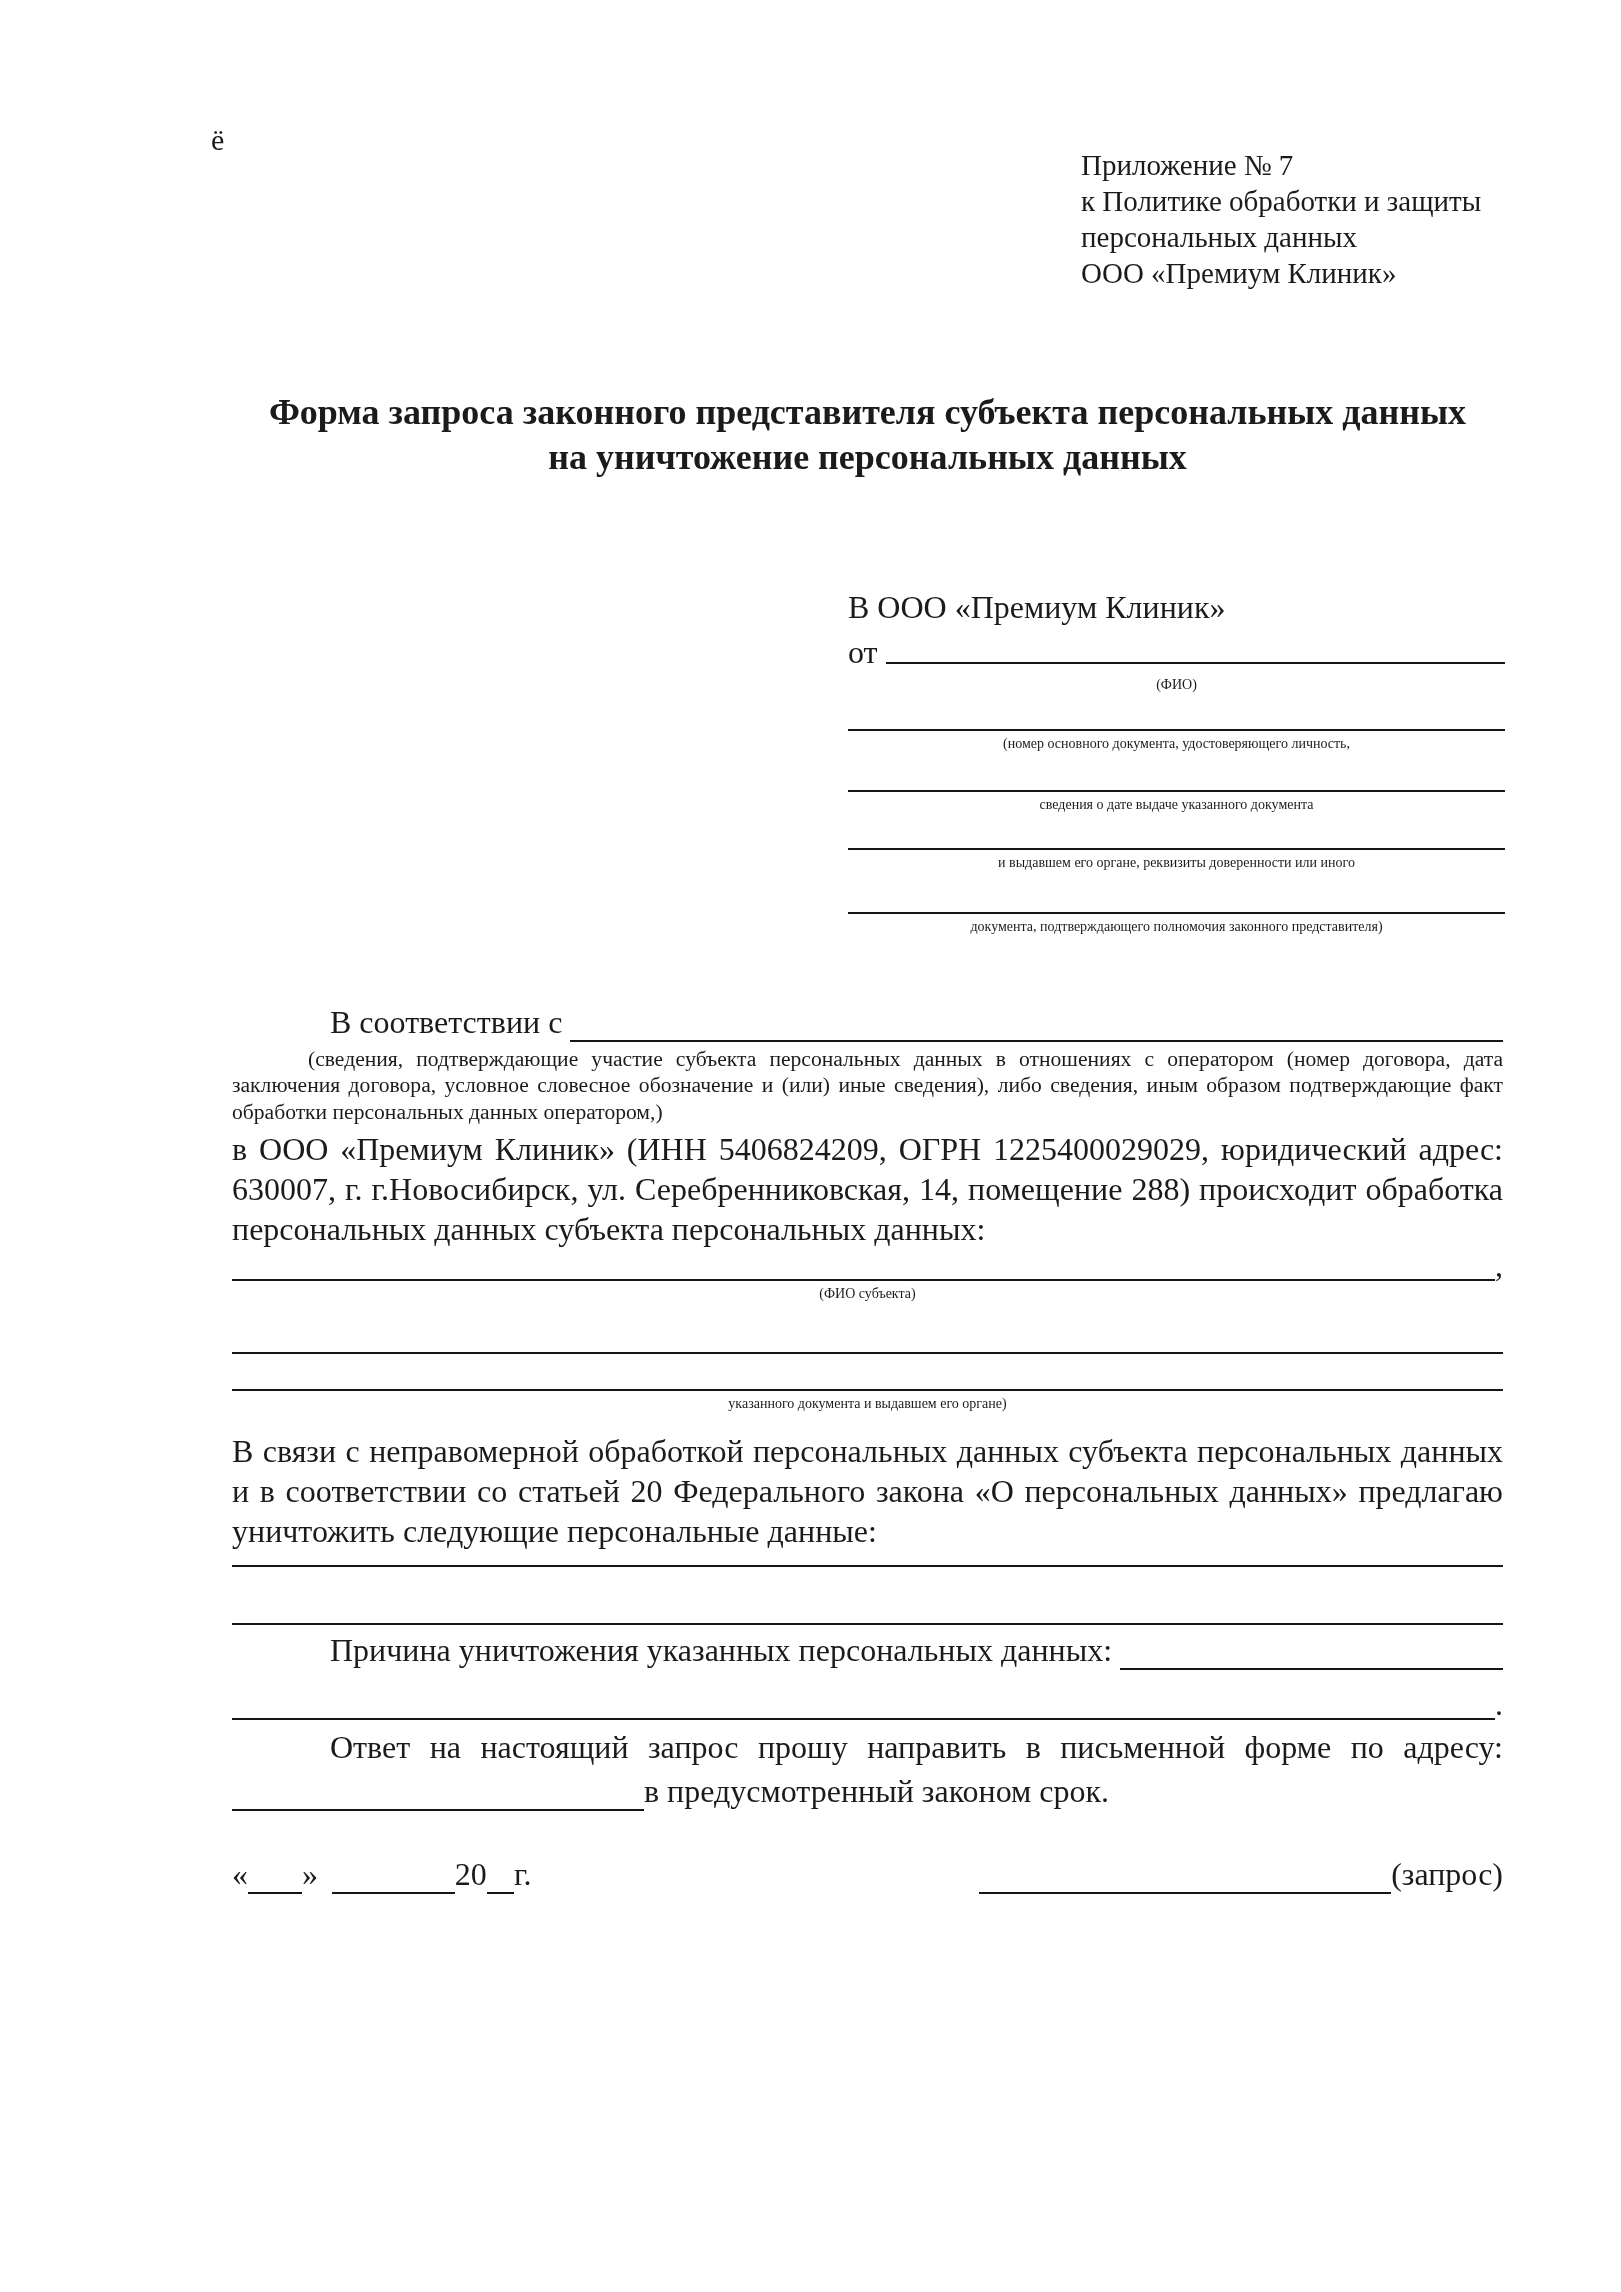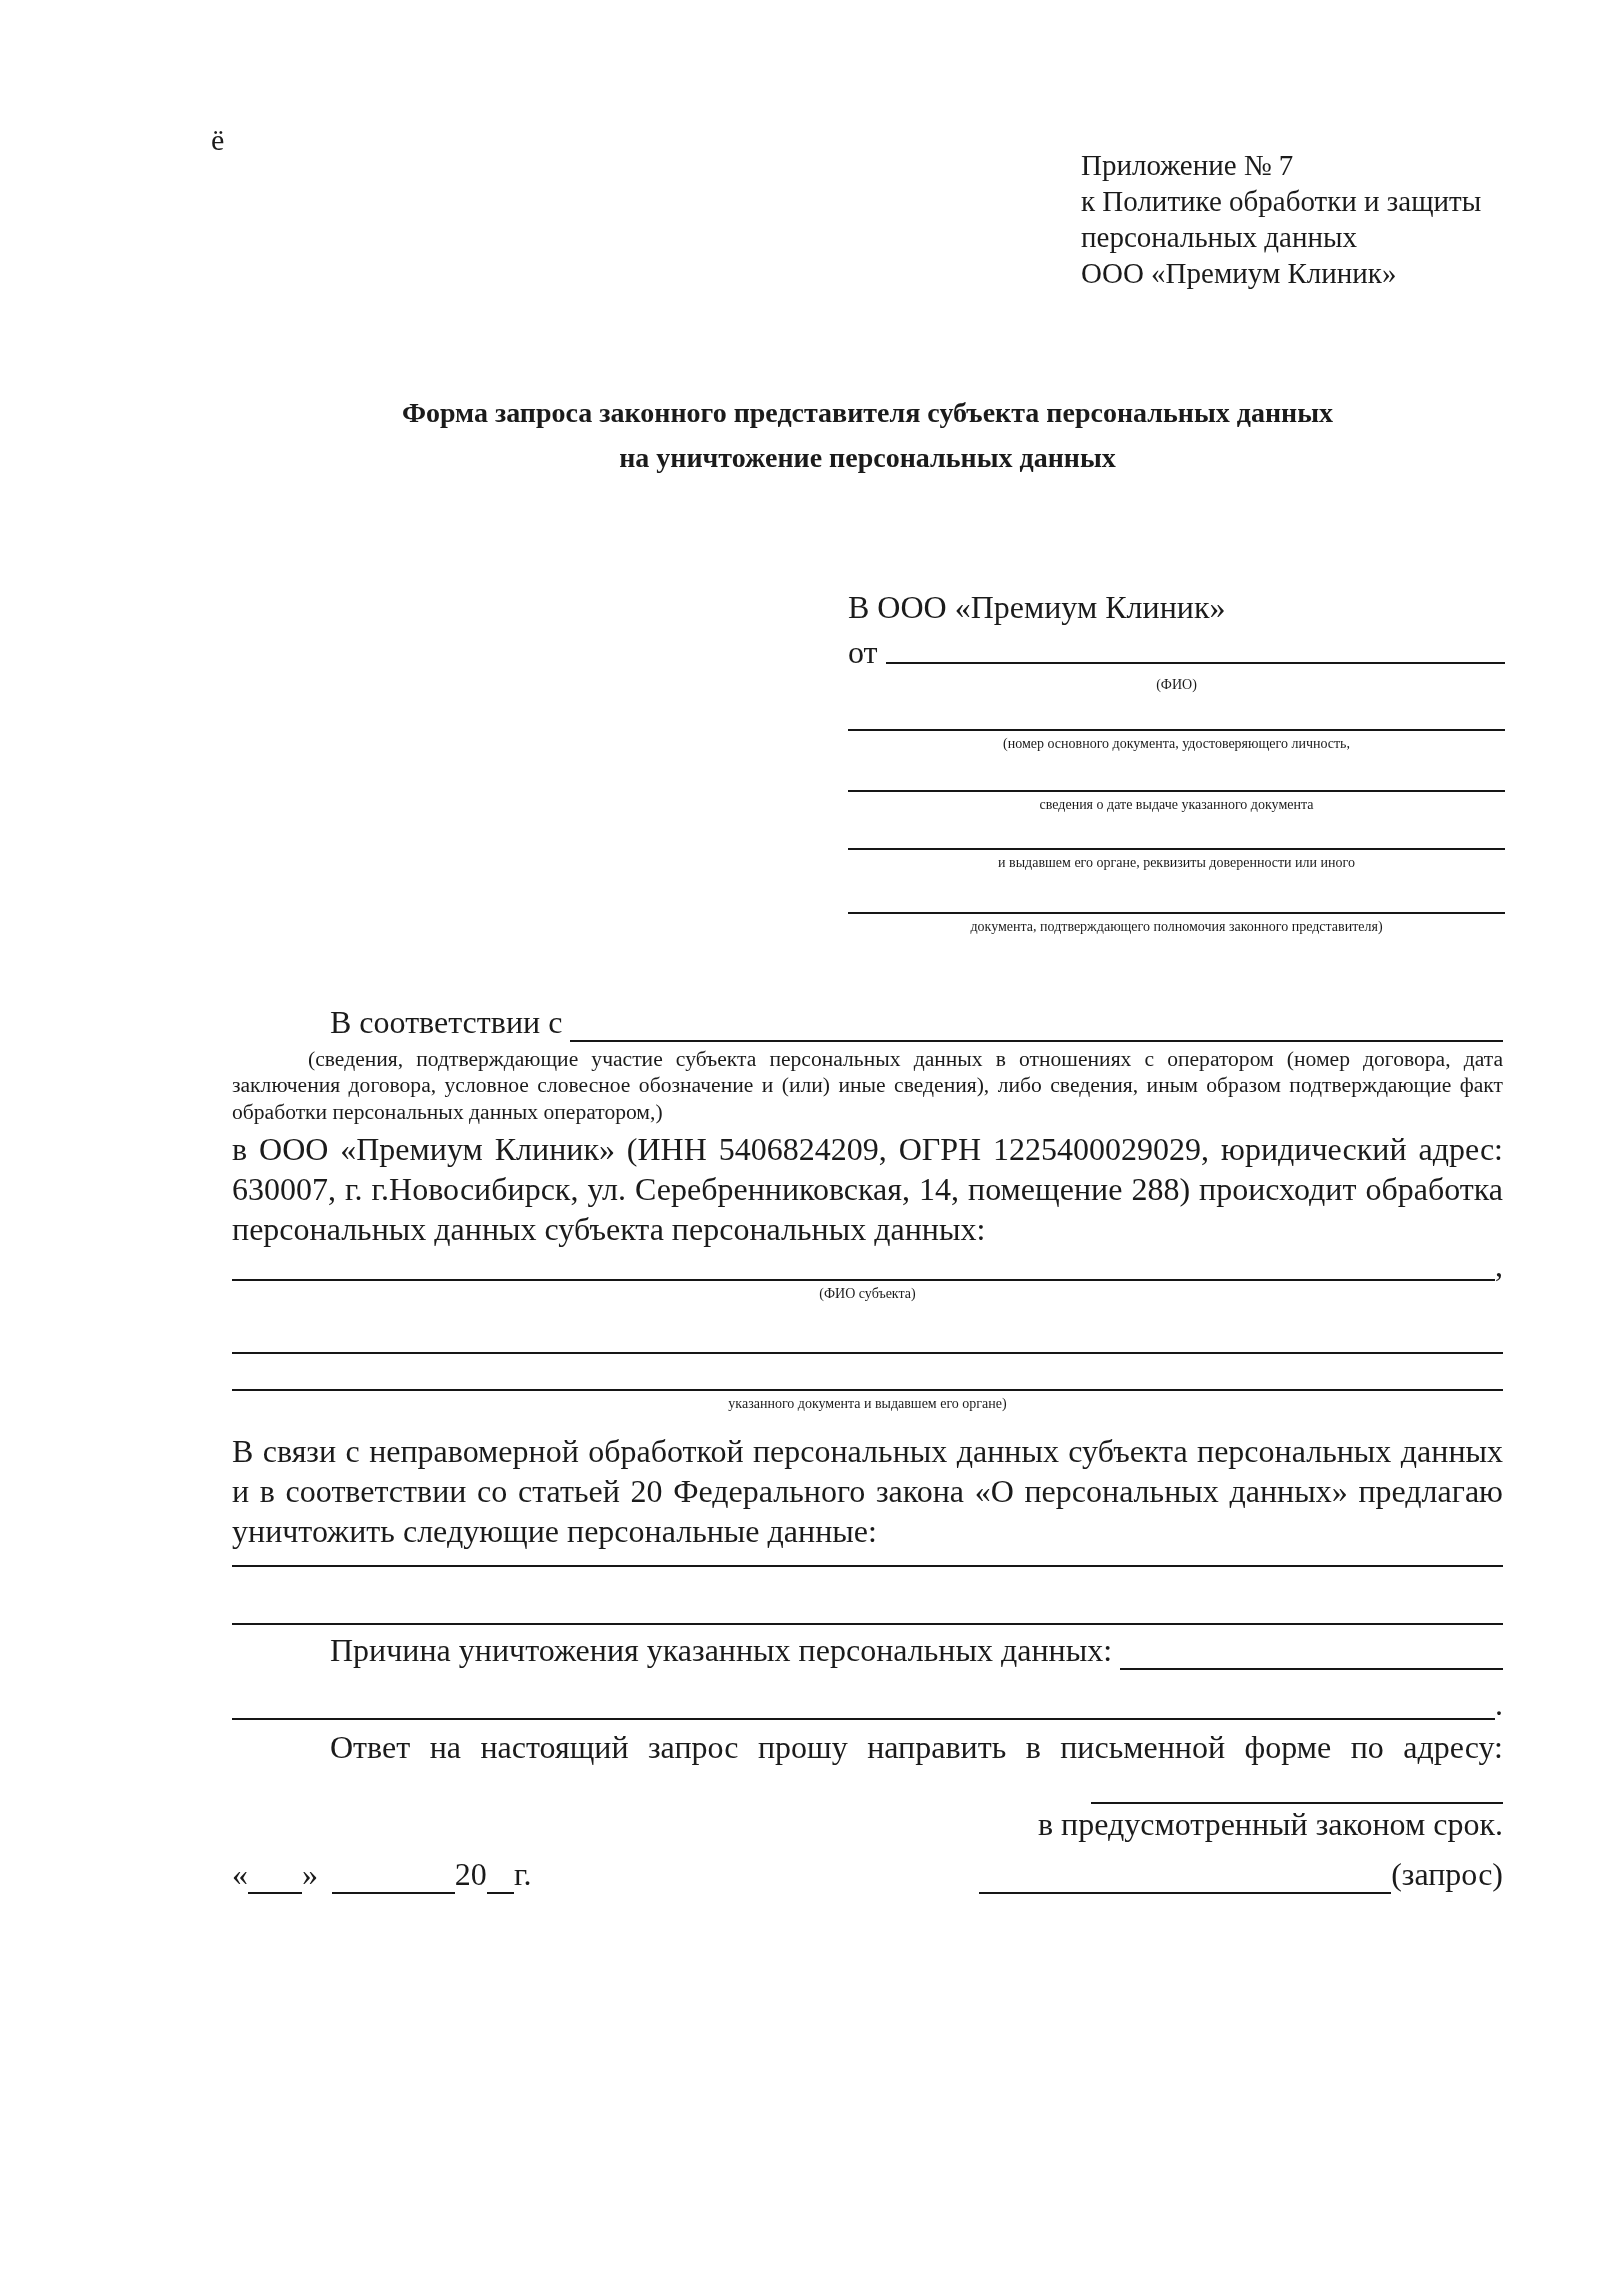--- a/index.html
+++ b/index.html
@@ -9,21 +9,21 @@
     margin:0 auto;
     background:#ffffff;
     color:#1b1b1b;
     font-family:"Liberation Serif","DejaVu Serif",serif;
     overflow:hidden;
   }
   .stray{position:absolute;left:211px;top:123px;font-size:30px;}
   .appendix{position:absolute;left:1081px;top:147px;font-size:29px;line-height:36px;white-space:nowrap;}
   .title{
     position:absolute;left:232px;top:390px;width:1271px;
-    text-align:center;font-size:28px;font-weight:bold;line-height:45px;
+    text-align:center;font-size:36px;font-weight:bold;line-height:45px;
   }
   .addressee{position:absolute;left:848px;top:588px;width:657px;font-size:32px;line-height:39px;}
   .addr-from{display:flex;margin-top:5.9px;}
   .addr-from .lbl{white-space:pre;}
   .fill{flex:1 1 auto;border-bottom:2.9px solid #161616;height:29px;}
   .cap{font-size:14px;line-height:25.5px;text-align:center;}
   .u-line{border-bottom:2.9px solid #161616;height:0;}
   .addr .u1{margin-top:32px;}
   .addr .u2{margin-top:33px;}
   .addr .u3{margin-top:31px;}
@@ -38,21 +38,21 @@
   .u-row .tail{white-space:pre;line-height:32px;}
   .m-fio{margin-top:0;}
   .m-doc1{margin-top:45px;}
   .m-doc2{margin-top:35px;}
   .para2{margin-top:15px;text-align:justify;}
   .m-b1{margin-top:13.7px;}
   .m-b2{margin-top:56px;}
   .reason-row{margin-top:5px;}
   .m-dot{margin-top:17.6px;}
   .reply{margin-top:7.8px;text-align:justify;text-align-last:justify;text-indent:98px;}
-  .addr-row{margin-top:3.9px;display:flex;align-items:flex-end;flex-direction:column;}
+  .addr-row{margin-top:3.9px;display:flex;align-items:flex-end;}
   .blank{display:inline-block;border-bottom:2.9px solid #161616;height:31px;vertical-align:bottom;}
   .w-addr{width:412px;flex:0 0 auto;}
   .bottom{position:absolute;left:232px;top:1855px;width:1271px;display:flex;justify-content:space-between;align-items:flex-end;font-size:32px;line-height:39px;}
   .dategrp,.siggrp{white-space:nowrap;display:flex;align-items:flex-end;}
   .b-day{width:54px;}
   .b-month{width:123px;margin-left:13.7px;}
   .b-year{width:27.4px;}
   .b-sign{width:412px;}
 </style>
 </head>

